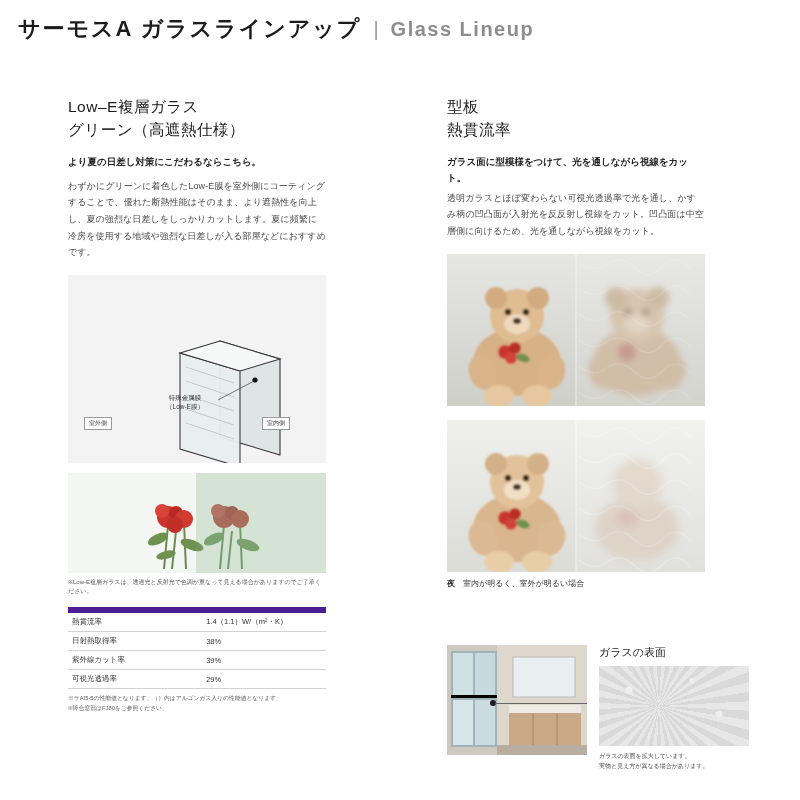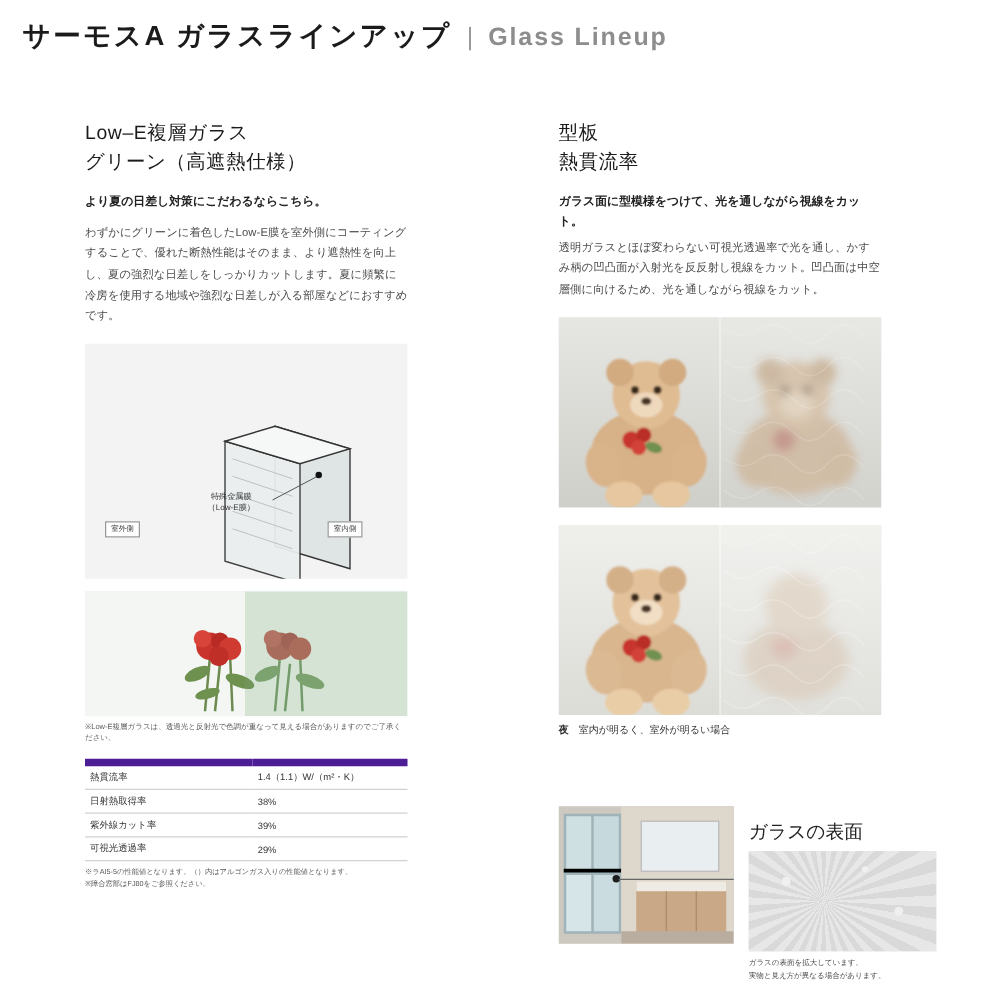--- a/index.html
+++ b/index.html
@@ -118,21 +118,21 @@
     position: absolute; left: 447px; top: 645px;
     width: 310px;
     display: flex; gap: 12px;
   }
   .bp-left { width: 140px; }
   .bp-right { width: 150px; }
   .bp-photo {
     position: relative; width: 140px; height: 110px; overflow: hidden;
     background: #cfcfcf;
   }
-  .bp-title { font-size: 15px; color: #222; margin-bottom: 6px; margin-top: 11px; }
+  .bp-title { font-size: 11px; color: #222; margin-bottom: 6px; }
   .bp-surface {
     width: 150px; height: 80px;
     background:
       radial-gradient(circle at 20% 30%, rgba(255,255,255,0.9) 0 3px, rgba(0,0,0,0) 4px),
       radial-gradient(circle at 62% 18%, rgba(255,255,255,0.85) 0 2px, rgba(0,0,0,0) 3px),
       radial-gradient(circle at 80% 60%, rgba(255,255,255,0.85) 0 3px, rgba(0,0,0,0) 4px),
       repeating-conic-gradient(from 15deg at 40% 50%, #f2f2f2 0deg 6deg, #e3e3e3 6deg 12deg),
       #eaeaea;
     filter: contrast(0.9);
   }

